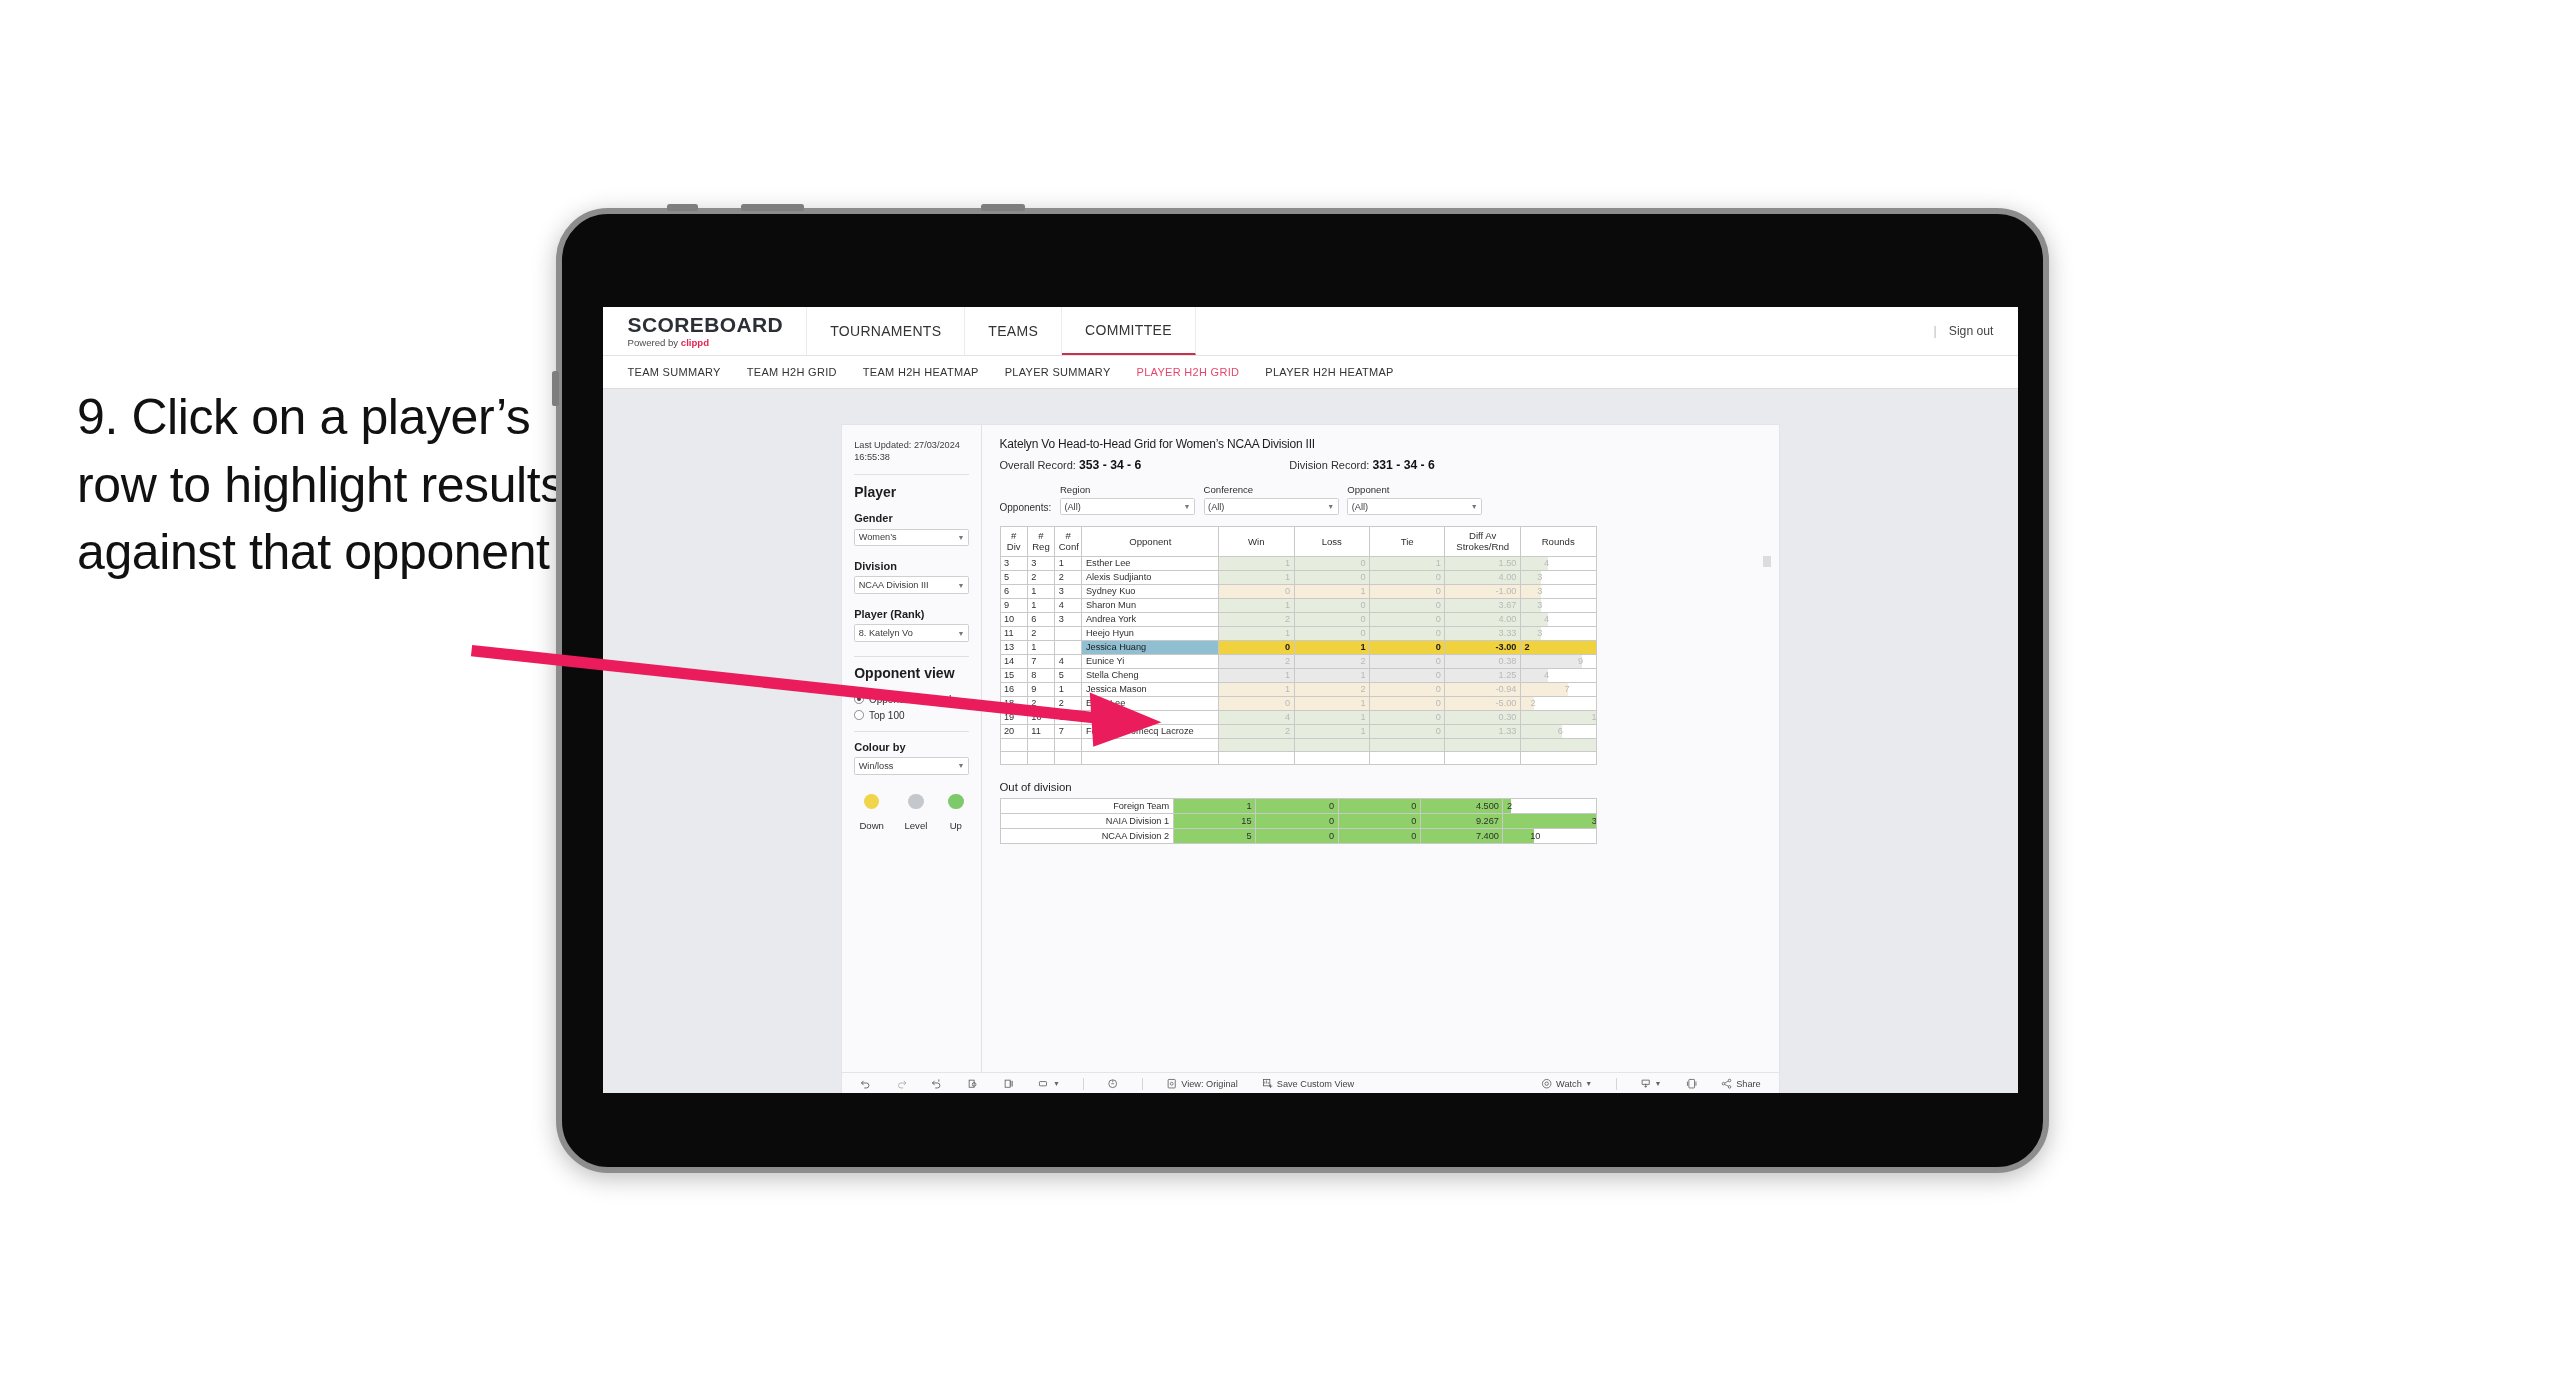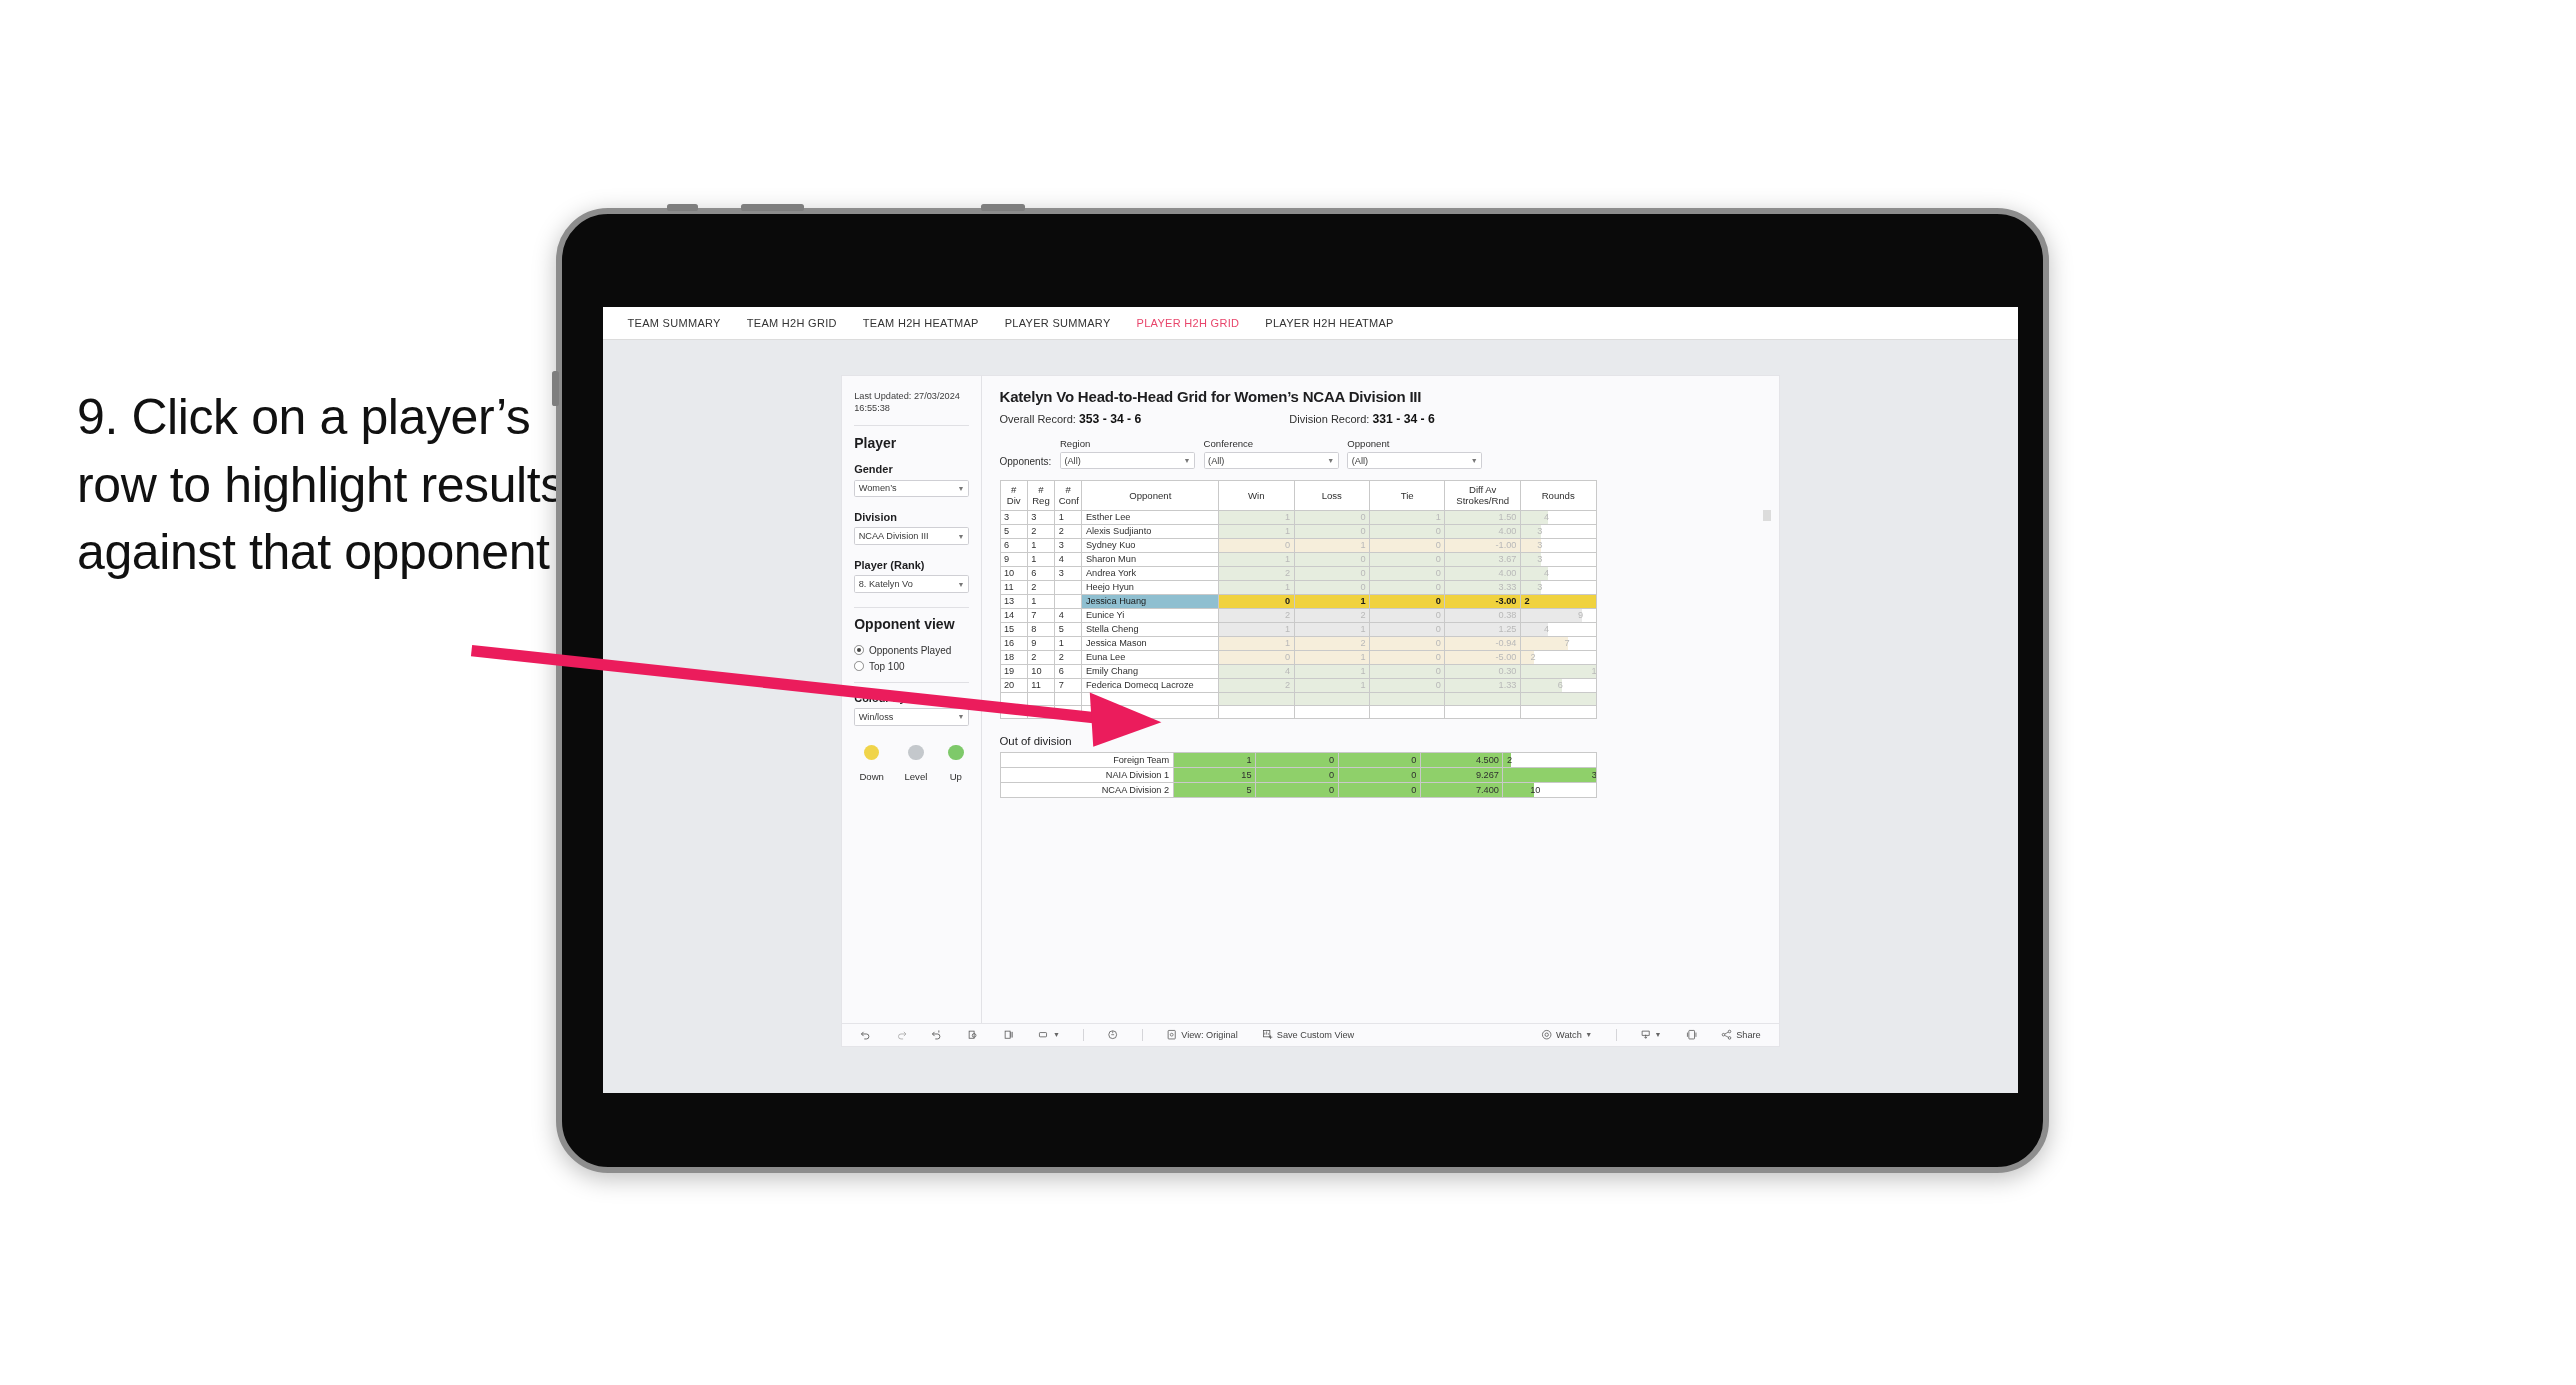--- a/index.html
+++ b/index.html
@@ -136,21 +136,21 @@
     display:flex; align-items:center; justify-content:center;
   }
   .radio.on::after { content:""; width:4.4px; height:4.4px; border-radius:50%; background:#444; }
   .legend { display:flex; justify-content:space-between; margin-top: 19px; padding: 0 5.2px;}
   .legend .li { display:flex; flex-direction:column; align-items:center; gap: 10.5px;}
   .legend .dot { width: 15.7px; height: 15.7px; border-radius:50%; }
   .legend .lbl { font-size: 9.6px; color:#2f2f2f; }
 
   
   .main { flex:1; padding: 12.2px 15.7px 0 17.5px; min-width:0; overflow:hidden; position:relative;}
-  .viz-title { font-size: 15px; font-weight: 700; color:#1d1d1f; letter-spacing:-0.2px;}
+  .viz-title { font-size: 12px; font-weight: 400; color:#1d1d1f; letter-spacing:-0.2px;}
   .records { display:flex; margin-top: 7px; font-size: 11px; color:#2f2f2f;}
   .records .rec { }
   .records .rec b { font-size: 12.2px; font-weight: 700; color:#111; }
   .records .rec:nth-child(2) { margin-left: 148px; }
 
   .filters { display:flex; align-items:flex-end; gap: 8.7px; margin-top: 12.2px; }
   .filters .opp-label { font-size: 10px; color:#2f2f2f; padding-bottom: 2.6px; }
   .fgroup { width: 135px; }
   .fgroup .flabel { font-size: 9.6px; color:#2f2f2f; margin-bottom: 2.6px; }
 
@@ -218,20 +218,35 @@
     <div class="device-btn btn-top2"></div>
     <div class="device-btn btn-top3"></div>
     <div class="device-btn btn-left1"></div>
     <div class="cam-dot cam1"></div>
     <div class="cam-dot cam2"></div>
     <div class="cam-dot cam3"></div>
   </div>
 
   <div class="screen">
 
+    <div class="app-header">
+      <div class="brand">
+        <div class="brand-title">SCOREBOARD</div>
+        <div class="brand-sub"><span>Powered by </span><span class="accent">clippd</span></div>
+      </div>
+      <div class="nav-main">
+        <div class="nav-item">TOURNAMENTS</div>
+        <div class="nav-item">TEAMS</div>
+        <div class="nav-item active">COMMITTEE</div>
+      </div>
+      <div class="header-right">
+        <span class="header-sep">|</span>
+        <span>Sign out</span>
+      </div>
+    </div>
 
     <div class="subnav">
       <div class="sub-item">TEAM SUMMARY</div>
       <div class="sub-item">TEAM H2H GRID</div>
       <div class="sub-item">TEAM H2H HEATMAP</div>
       <div class="sub-item">PLAYER SUMMARY</div>
       <div class="sub-item active">PLAYER H2H GRID</div>
       <div class="sub-item">PLAYER H2H HEATMAP</div>
     </div>
 

